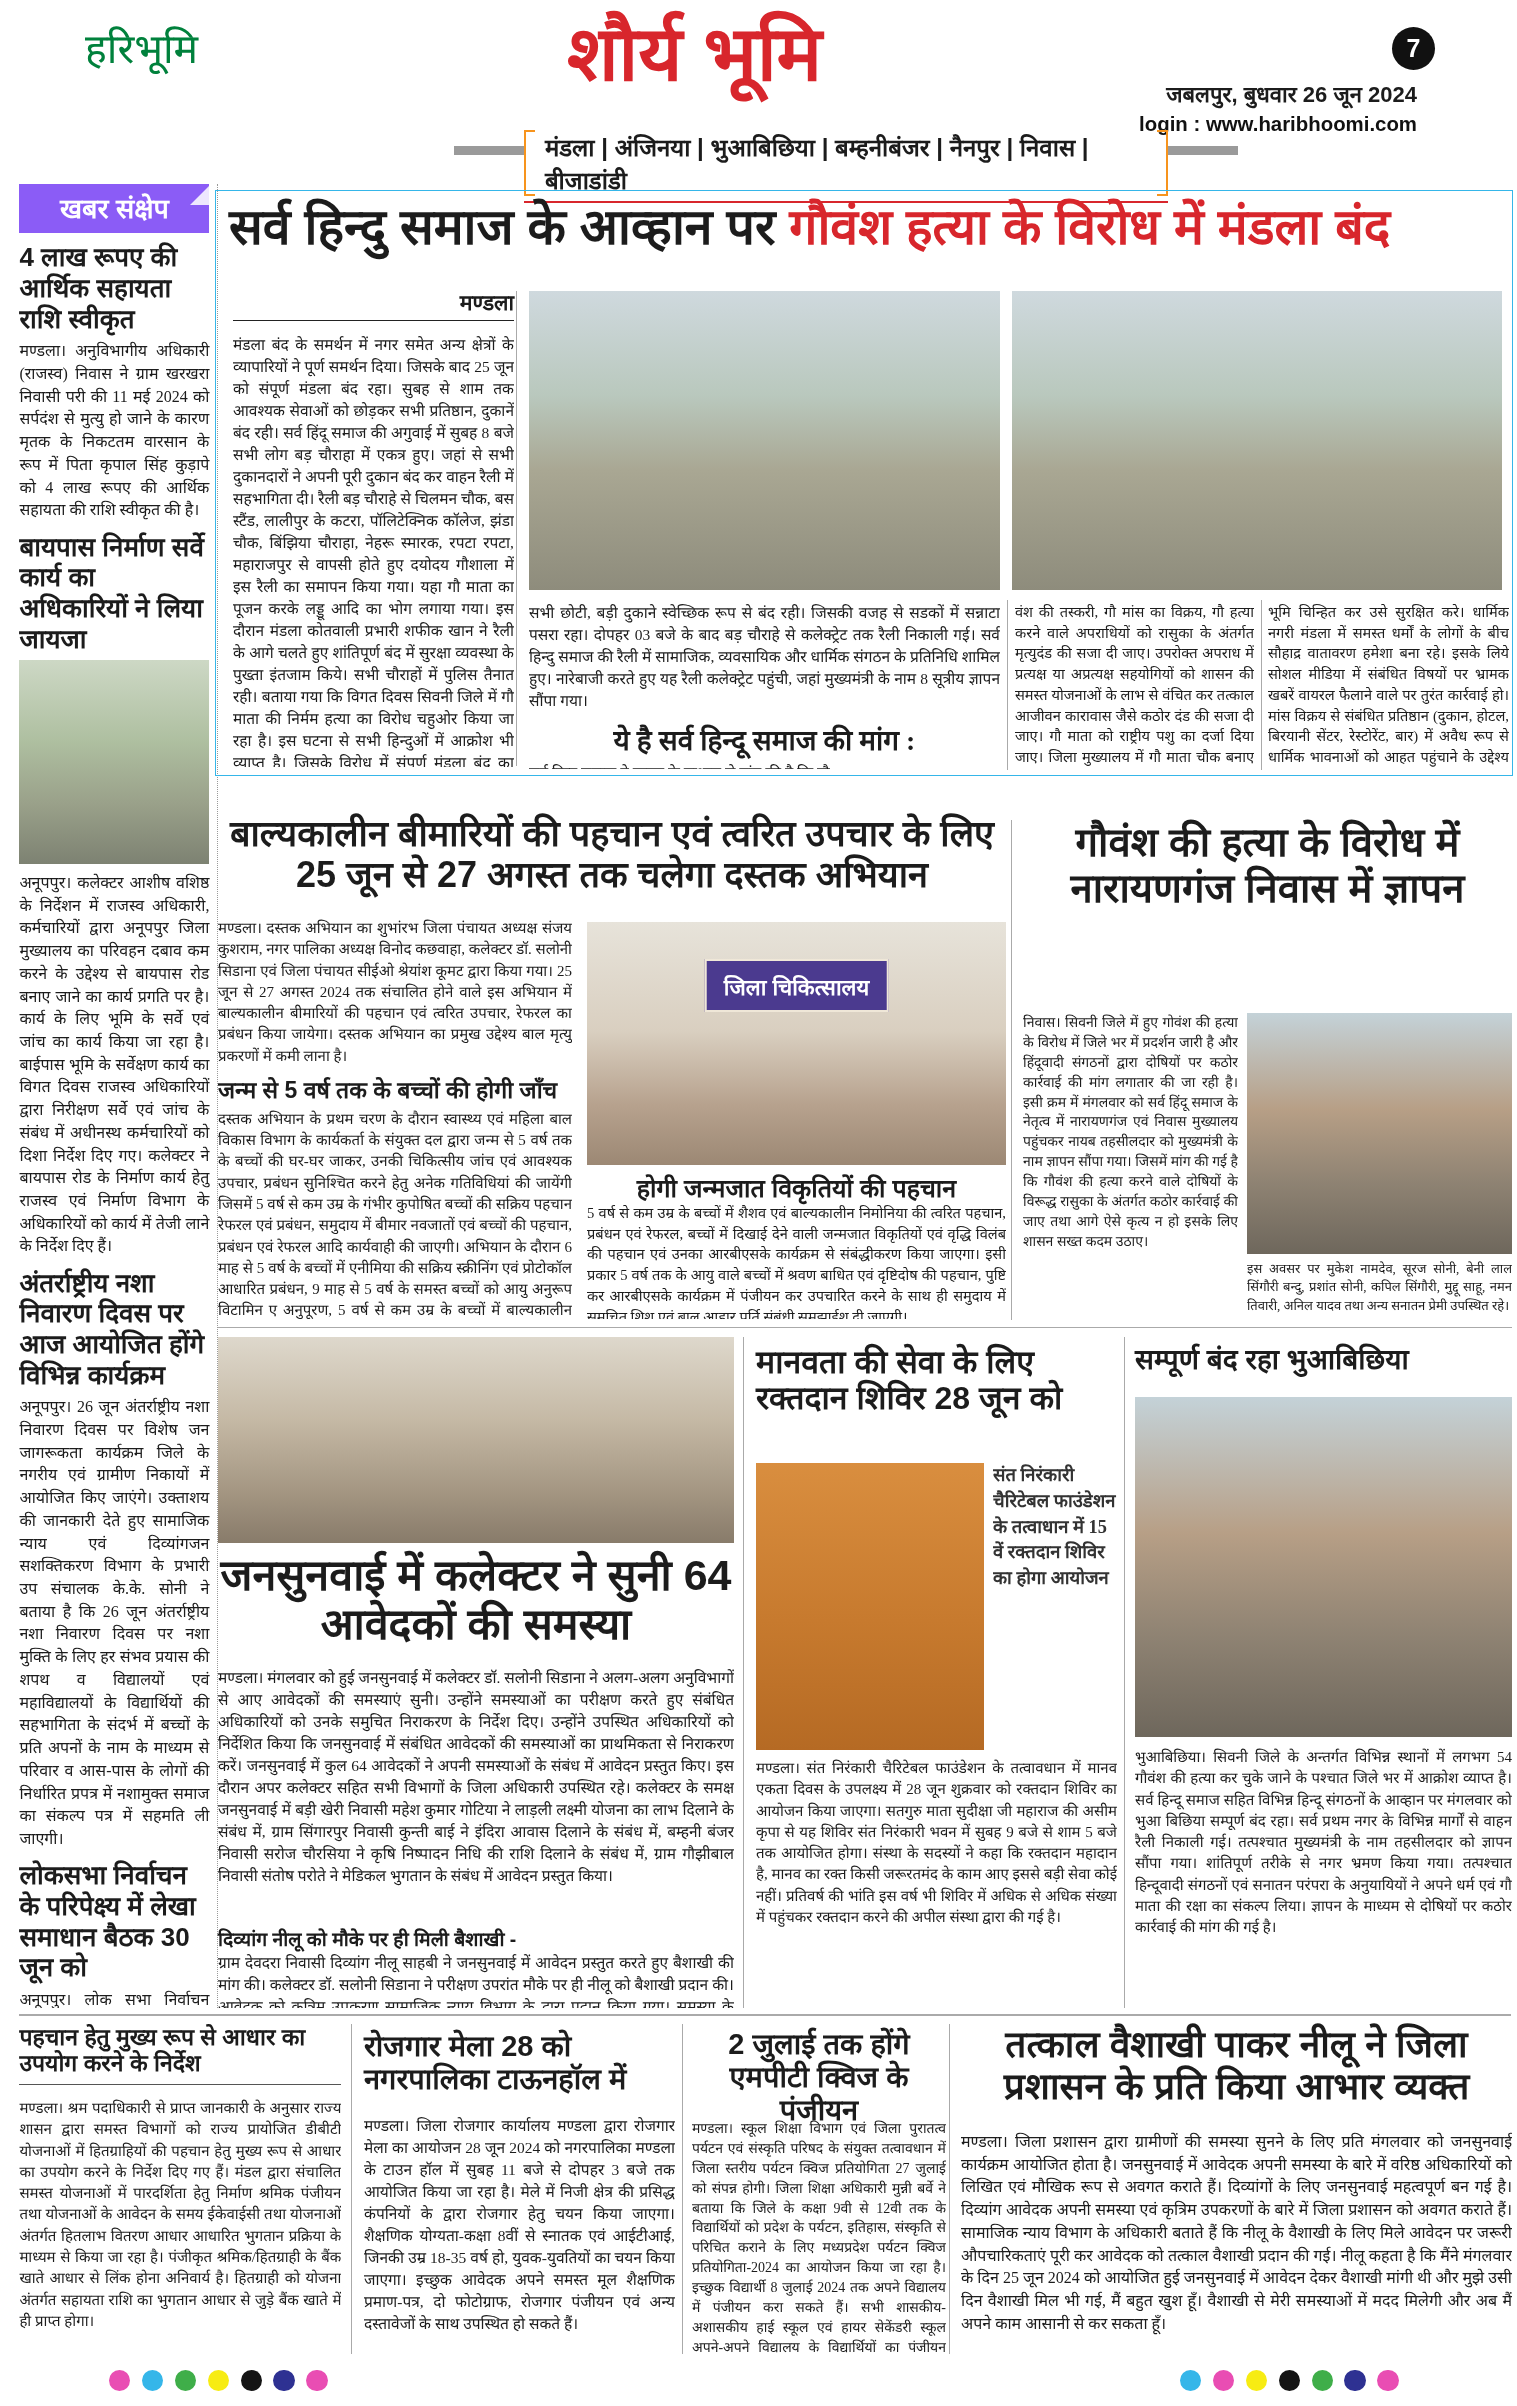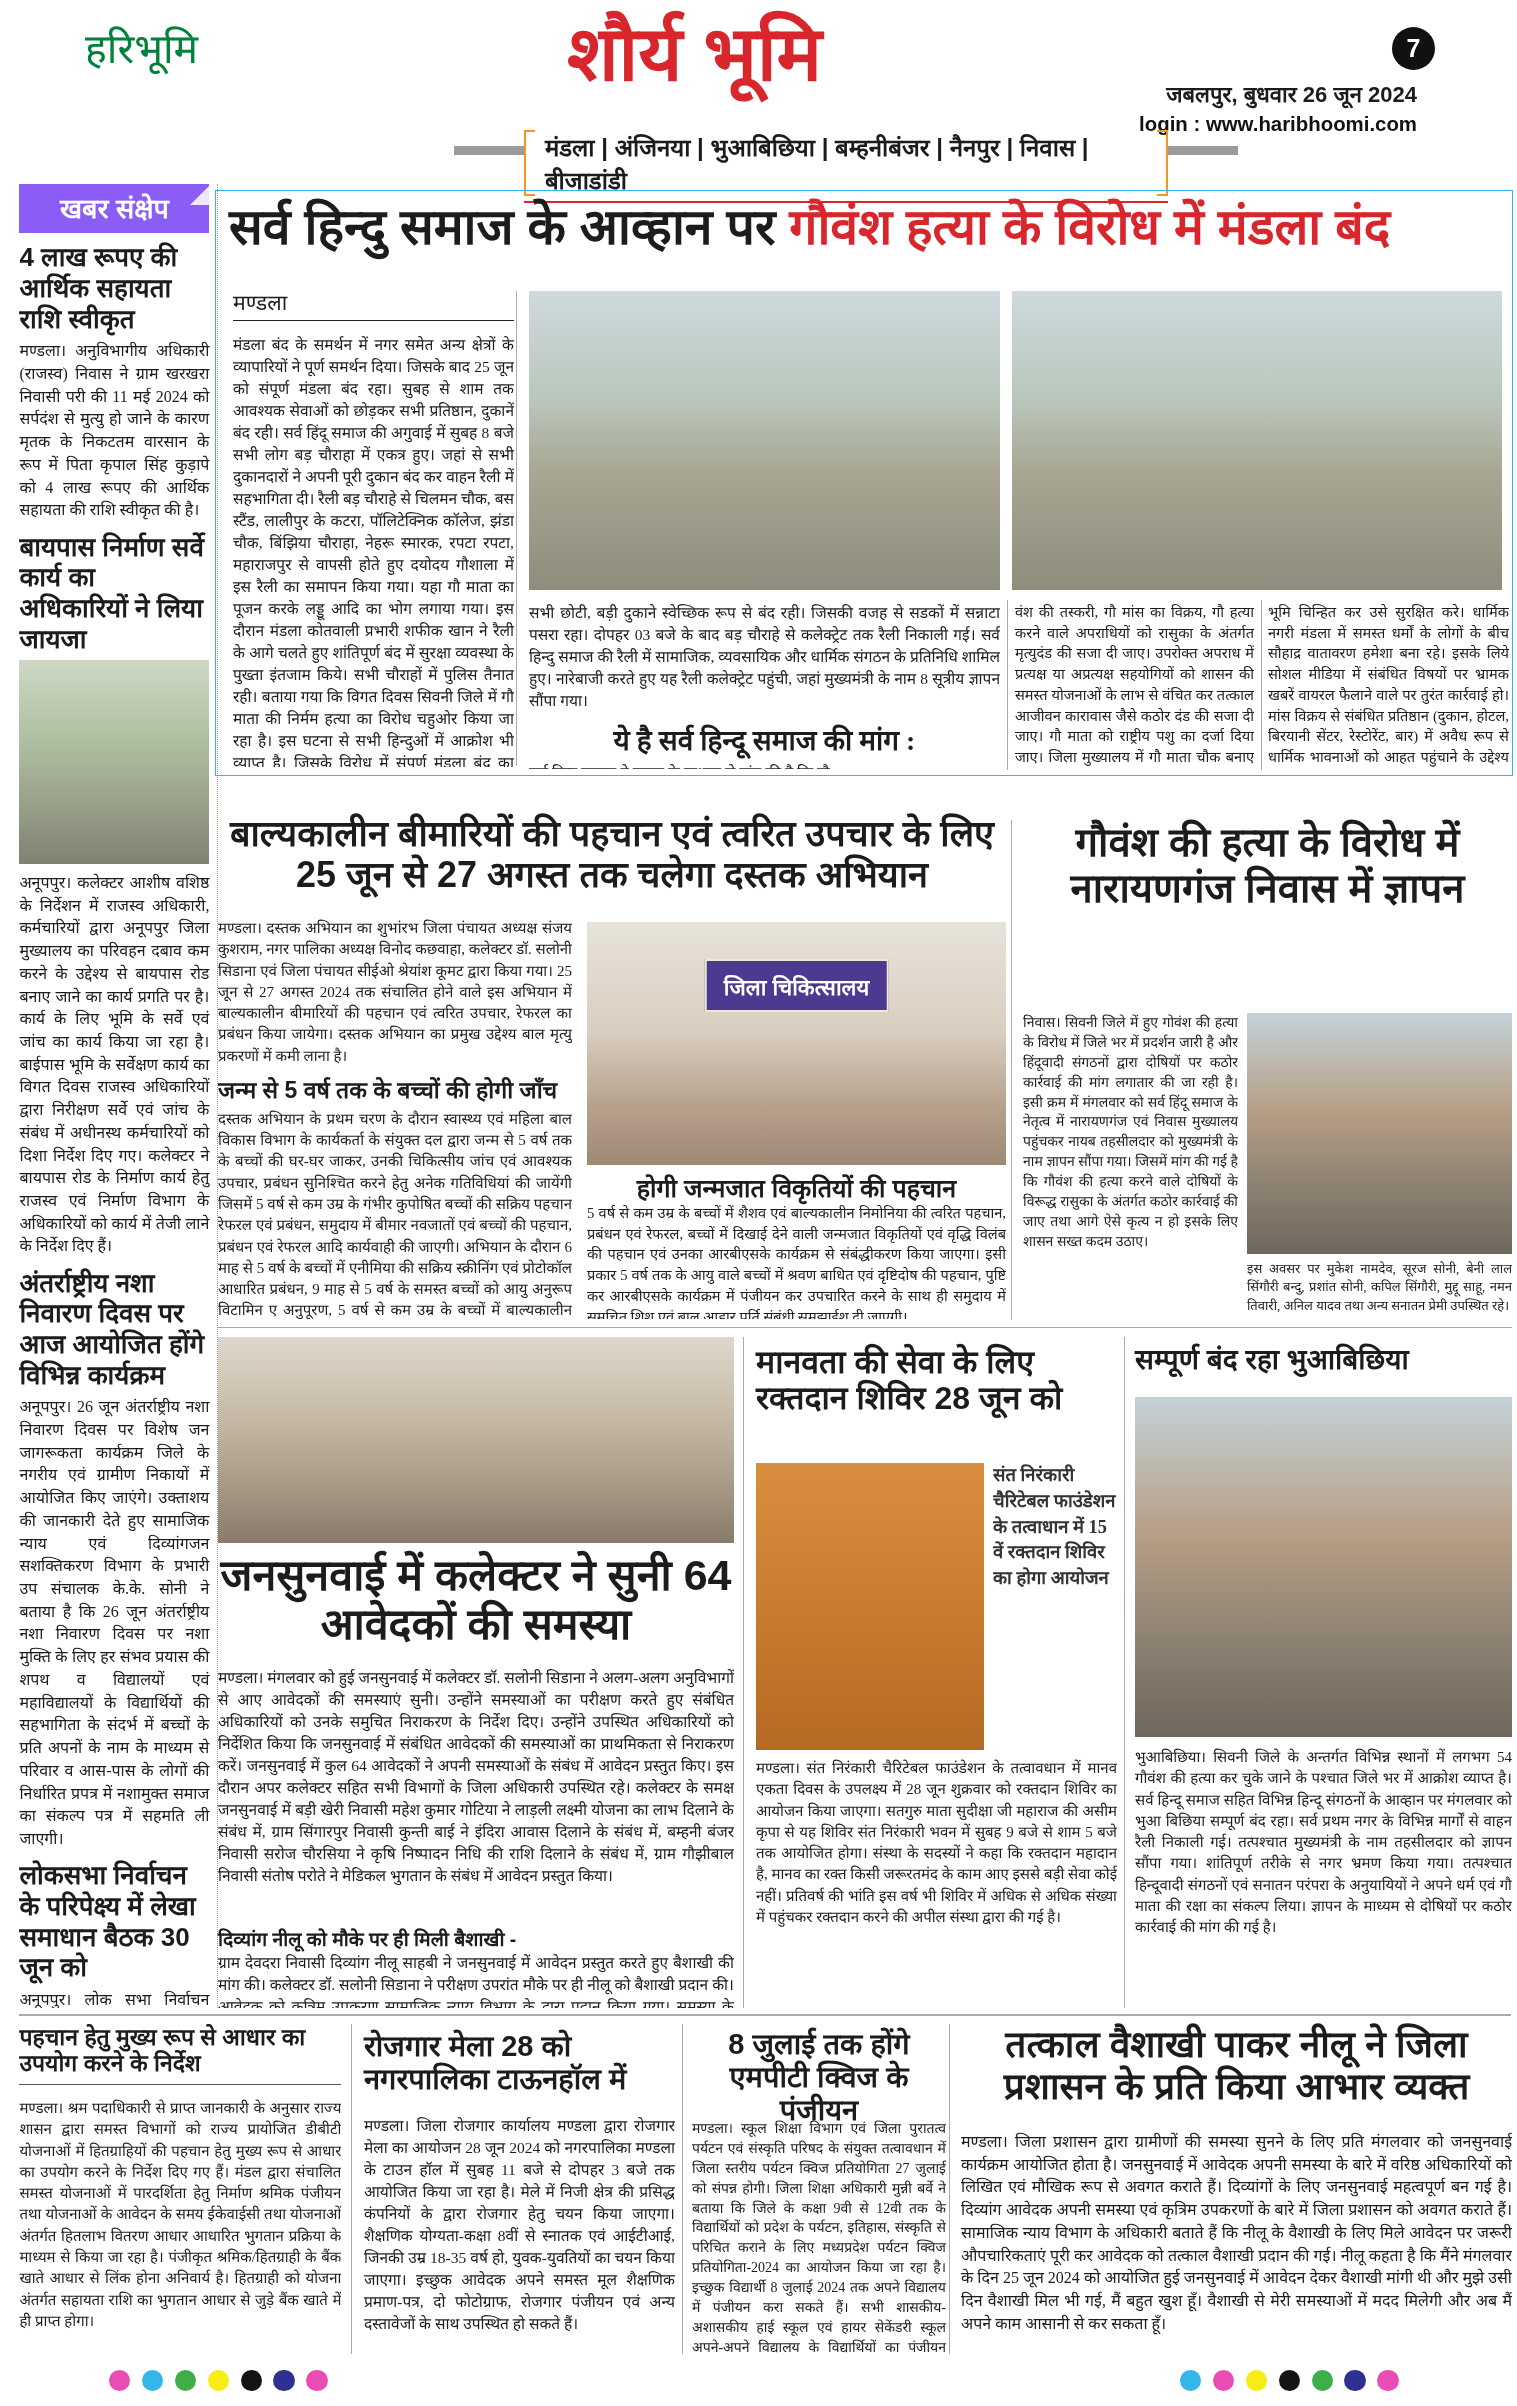--- a/index.html
+++ b/index.html
@@ -53,21 +53,21 @@
           color:#fff;font-size:22px;font-weight:bold;text-align:left;padding:9.7px 17.5px;
           border:2.9px solid #efe7d8;font-family:"Liberation Sans",sans-serif;}
 
   .vline{background:#aaa;width:1px;}
   .hline{background:#aaa;height:1px;}
   .lead-frame{left:215px;top:190px;width:1296px;height:584px;border:1.9px solid #35b6e9;}
 
   .lead-headline{left:229px;top:200px;width:1273px;font-size:50px;line-height:1.1;font-weight:bold;
                  font-family:"Liberation Sans",sans-serif;white-space:nowrap;}
   .lead-headline .redpart{color:#d8262c;}
-  .dateline{left:233px;top:287px;width:281px;text-align:left;font-size:21.3px;font-weight:normal;
+  .dateline{left:233px;top:287px;width:281px;text-align:right;font-size:21.3px;font-weight:bold;
             border-bottom:1.9px solid #222;padding-bottom:3.9px;font-family:"Liberation Sans",sans-serif;}
   .demand-h{font-size:28px;font-weight:bold;font-family:Liberation Serif, serif;margin:7.8px 0 3.9px 0;text-align:center;}
 
   .sec-h{font-weight:bold;font-family:"Liberation Sans",sans-serif;line-height:1.14;}
   .subhead{font-weight:bold;font-family:"Liberation Sans",sans-serif;}
 
   .dot{width:21.3px;height:21.3px;border-radius:50%;display:inline-block;margin-right:11.6px;}
   .d1{background:#e94db3;} .d2{background:#35b6e9;} .d3{background:#3fae49;}
   .d4{background:#f7ec13;} .d5{background:#141414;} .d6{background:#2e3192;}
 </style>
@@ -164,21 +164,21 @@
   <div class="abs hline" style="left:19.4px;top:2014px;width:1492px;height:1.9px;"></div>
 
   <div class="abs sec-h" style="left:19.4px;top:2024px;width:322px;font-size:23px;border-bottom:1.9px solid #555;padding-bottom:7.8px;">पहचान हेतु मुख्य रूप से आधार का उपयोग करने के निर्देश</div>
   <div class="abs bodytxt clip" style="left:19.4px;top:2098px;width:322px;height:254px;font-size:15px;">मण्डला। श्रम पदाधिकारी से प्राप्त जानकारी के अनुसार राज्य शासन द्वारा समस्त विभागों को राज्य प्रायोजित डीबीटी योजनाओं में हितग्राहियों की पहचान हेतु मुख्य रूप से आधार का उपयोग करने के निर्देश दिए गए हैं। मंडल द्वारा संचालित समस्त योजनाओं में पारदर्शिता हेतु निर्माण श्रमिक पंजीयन तथा योजनाओं के आवेदन के समय ईकेवाईसी तथा योजनाओं अंतर्गत हितलाभ वितरण आधार आधारित भुगतान प्रक्रिया के माध्यम से किया जा रहा है। पंजीकृत श्रमिक/हितग्राही के बैंक खाते आधार से लिंक होना अनिवार्य है। हितग्राही को योजना अंतर्गत सहायता राशि का भुगतान आधार से जुड़े बैंक खाते में ही प्राप्त होगा।</div>
 
   <div class="abs vline" style="left:351px;top:2024px;height:330px;"></div>
   <div class="abs sec-h" style="left:364px;top:2030px;width:311px;font-size:29px;">रोजगार मेला 28 को नगरपालिका टाऊनहॉल में</div>
   <div class="abs bodytxt clip" style="left:364px;top:2115px;width:311px;height:237px;">मण्डला। जिला रोजगार कार्यालय मण्डला द्वारा रोजगार मेला का आयोजन 28 जून 2024 को नगरपालिका मण्डला के टाउन हॉल में सुबह 11 बजे से दोपहर 3 बजे तक आयोजित किया जा रहा है। मेले में निजी क्षेत्र की प्रसिद्ध कंपनियों के द्वारा रोजगार हेतु चयन किया जाएगा। शैक्षणिक योग्यता-कक्षा 8वीं से स्नातक एवं आईटीआई, जिनकी उम्र 18-35 वर्ष हो, युवक-युवतियों का चयन किया जाएगा। इच्छुक आवेदक अपने समस्त मूल शैक्षणिक प्रमाण-पत्र, दो फोटोग्राफ, रोजगार पंजीयन एवं अन्य दस्तावेजों के साथ उपस्थित हो सकते हैं।</div>
 
   <div class="abs vline" style="left:682px;top:2024px;height:330px;"></div>
-  <div class="abs sec-h center" style="left:692px;top:2028px;width:254px;font-size:29px;">8 जुलाई तक होंगे एमपीटी क्विज के पंजीयन</div>
+  <div class="abs sec-h center" style="left:692px;top:2028px;width:254px;font-size:29px;">2 जुलाई तक होंगे एमपीटी क्विज के पंजीयन</div>
   <div class="abs bodytxt clip" style="left:692px;top:2119px;width:254px;height:235px;font-size:14px;">मण्डला। स्कूल शिक्षा विभाग एवं जिला पुरातत्व पर्यटन एवं संस्कृति परिषद के संयुक्त तत्वावधान में जिला स्तरीय पर्यटन क्विज प्रतियोगिता 27 जुलाई को संपन्न होगी। जिला शिक्षा अधिकारी मुन्नी बर्वे ने बताया कि जिले के कक्षा 9वी से 12वी तक के विद्यार्थियों को प्रदेश के पर्यटन, इतिहास, संस्कृति से परिचित कराने के लिए मध्यप्रदेश पर्यटन क्विज प्रतियोगिता-2024 का आयोजन किया जा रहा है। इच्छुक विद्यार्थी 8 जुलाई 2024 तक अपने विद्यालय में पंजीयन करा सकते हैं। सभी शासकीय-अशासकीय हाई स्कूल एवं हायर सेकेंडरी स्कूल अपने-अपने विद्यालय के विद्यार्थियों का पंजीयन निर्धारित तिथि के पूर्व कराएं।</div>
 
   <div class="abs vline" style="left:949px;top:2024px;height:330px;"></div>
   <div class="abs sec-h center" style="left:961px;top:2024px;width:551px;font-size:37px;">तत्काल वैशाखी पाकर नीलू ने जिला प्रशासन के प्रति किया आभार व्यक्त</div>
   <div class="abs bodytxt clip" style="left:961px;top:2131px;width:551px;height:223px;font-size:16px;">मण्डला। जिला प्रशासन द्वारा ग्रामीणों की समस्या सुनने के लिए प्रति मंगलवार को जनसुनवाई कार्यक्रम आयोजित होता है। जनसुनवाई में आवेदक अपनी समस्या के बारे में वरिष्ठ अधिकारियों को लिखित एवं मौखिक रूप से अवगत कराते हैं। दिव्यांगों के लिए जनसुनवाई महत्वपूर्ण बन गई है। दिव्यांग आवेदक अपनी समस्या एवं कृत्रिम उपकरणों के बारे में जिला प्रशासन को अवगत कराते हैं। सामाजिक न्याय विभाग के अधिकारी बताते हैं कि नीलू के वैशाखी के लिए मिले आवेदन पर जरूरी औपचारिकताएं पूरी कर आवेदक को तत्काल वैशाखी प्रदान की गई। नीलू कहता है कि मैंने मंगलवार के दिन 25 जून 2024 को आयोजित हुई जनसुनवाई में आवेदन देकर वैशाखी मांगी थी और मुझे उसी दिन वैशाखी मिल भी गई, मैं बहुत खुश हूँ। वैशाखी से मेरी समस्याओं में मदद मिलेगी और अब मैं अपने काम आसानी से कर सकता हूँ।</div>
 
   <div class="abs" style="left:109px;top:2370px;">
     <span class="dot d1"></span><span class="dot d2"></span><span class="dot d3"></span><span class="dot d4"></span><span class="dot d5"></span><span class="dot d6"></span><span class="dot d1"></span>
   </div>
   <div class="abs" style="left:1180px;top:2370px;">

